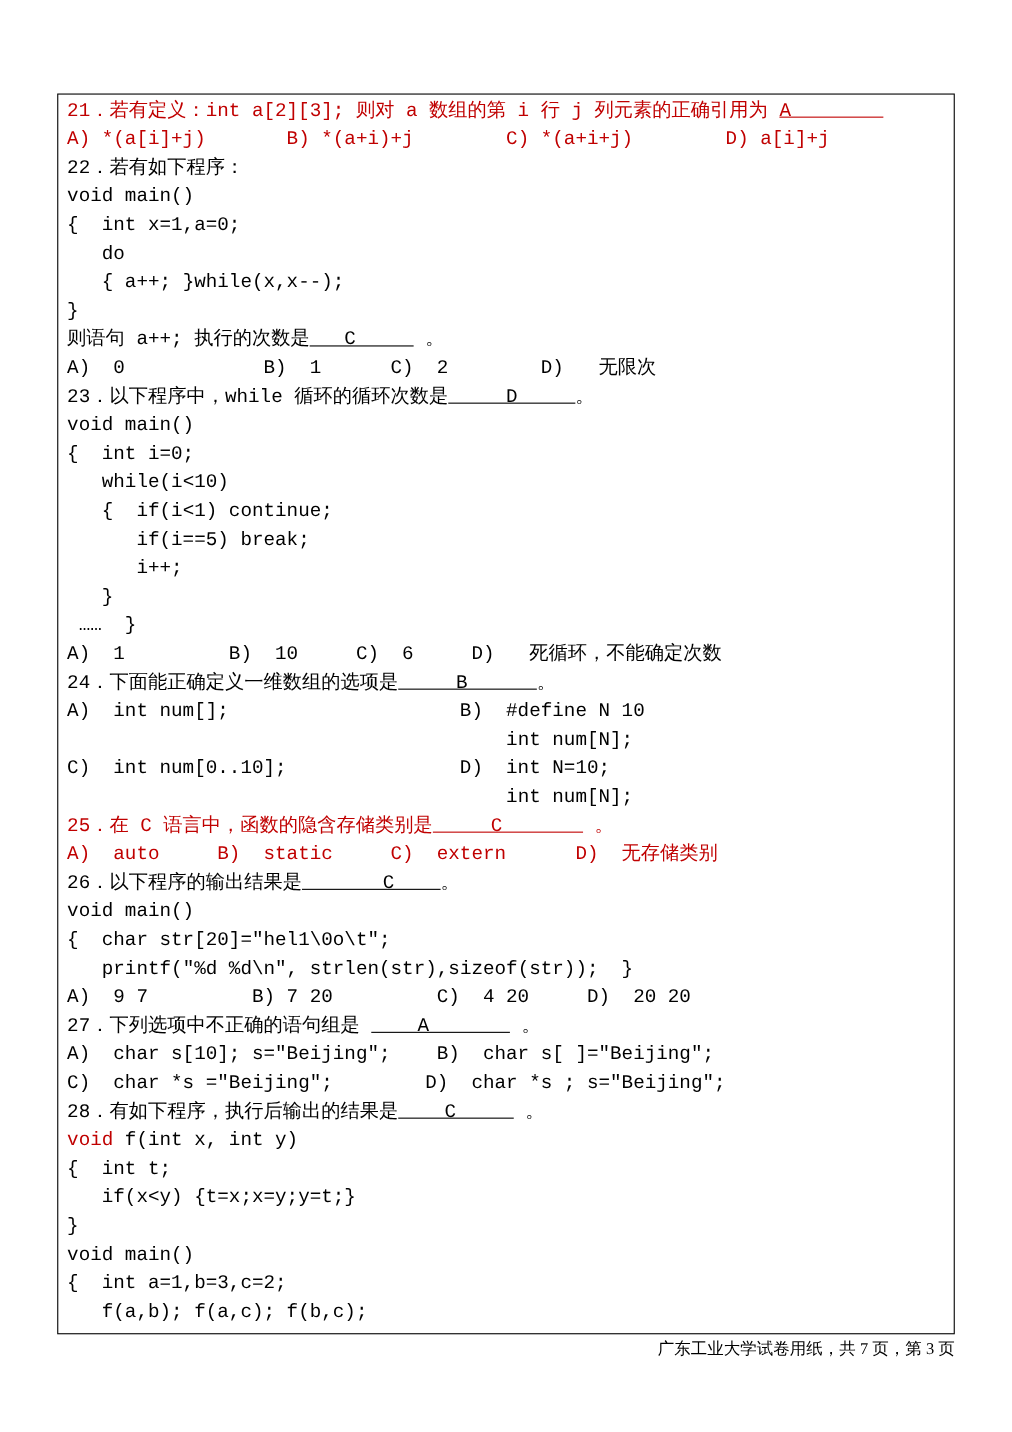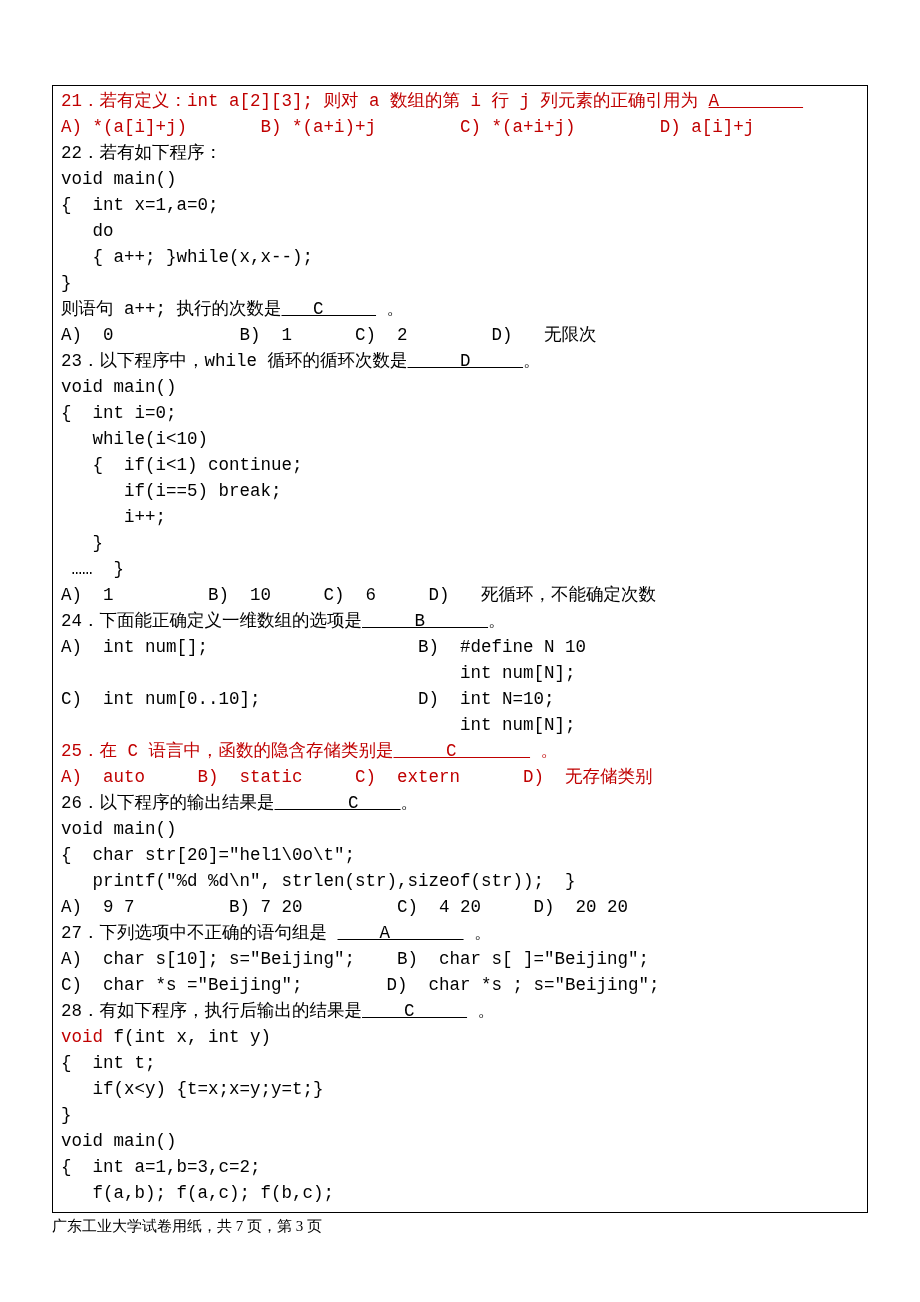--- a/index.html
+++ b/index.html
@@ -21,21 +21,21 @@
     font-size: 17.5px;
     line-height: 26px;
     font-family: "SimSun", "宋体", "Courier New", monospace;
     white-space: pre-wrap;
     color: #000;
   }
   .red { color: #c00000; }
   .u { text-decoration: underline; }
   .ru { color: #c00000; text-decoration: underline; }
   .footer {
-    text-align: left;
+    text-align: right;
     font-size: 15px;
     margin-top: 4px;
     font-family: "SimSun", "宋体", serif;
   }
 </style>
 </head>
 <body>
 
 <div class="page">
   <div class="frame"><span class="red">21．若有定义：int a[2][3]; 则对 a 数组的第 i 行 j 列元素的正确引用为 </span><span class="ru">A        </span>

